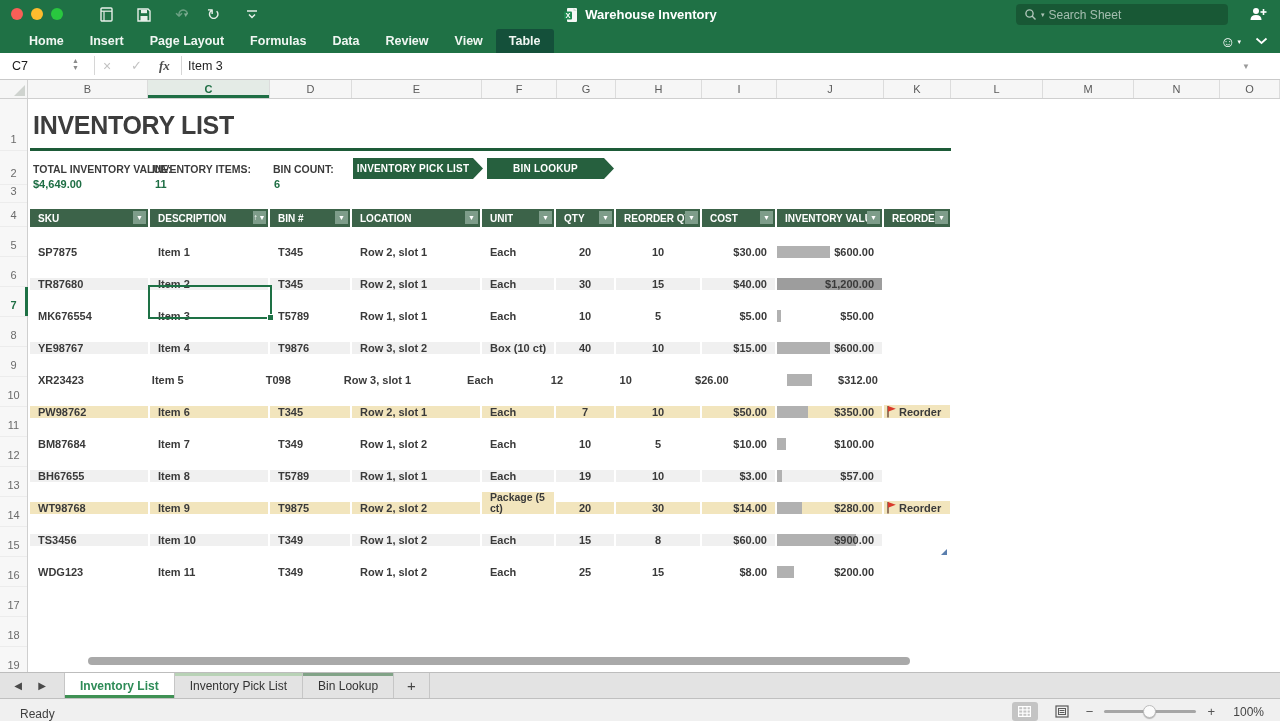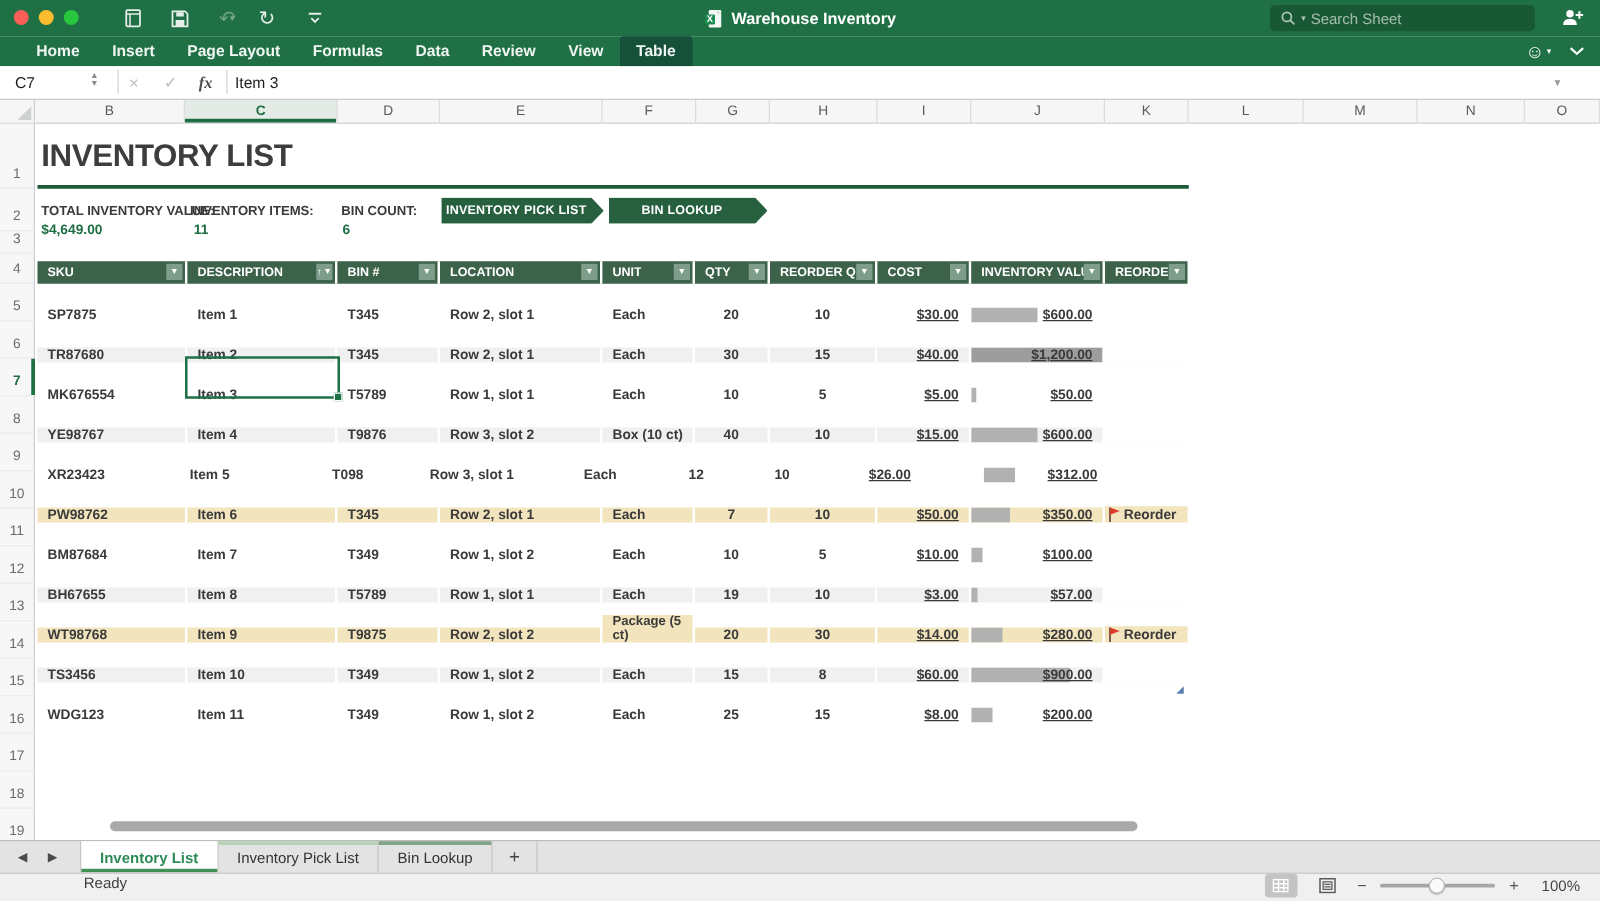--- a/index.html
+++ b/index.html
@@ -64,41 +64,41 @@
   .th { background:#3c6349; color:#fff; font-size:10px; font-weight:700; display:flex; align-items:center; padding-left:8px; border-right:2px solid #fff; position:relative; white-space:nowrap; overflow:hidden; }
   .th:last-child { border-right:none; }
   .th .lbl { overflow:hidden; margin-right:15px; }
   .fbtn { position:absolute; right:2px; top:2px; width:13px; height:13px; background:#7e9d8a; color:#fff; font-size:7px; display:flex; align-items:center; justify-content:center; gap:1px; cursor:pointer; }
   .fbtn .sort { font-size:8px; line-height:1; }
   .tr { display:flex; height:32px;align-items:flex-end; }
   .td { border-right:2px solid #fff; border-bottom:2px solid #fff; font-size:11px; font-weight:700; color:#3a3a3a; display:flex; align-items:center; padding:0 8px; white-space:nowrap; overflow:hidden; }
   .td:last-child { border-right:none; }
   .b-white { background:#fff; } .b-gray { background:#f0f0f0; } .b-tan { background:#f2e5bd; }
   .c-center { justify-content:center; padding:0; }
-  .c-right { justify-content:flex-end;text-decoration:underline; }
+  .c-right { justify-content:flex-end; }
   .td.val { position:relative; justify-content:flex-end; padding:0 8px 0 0; }
   .td.val .bar { position:absolute; left:0; top:0; bottom:0; background:#b1b1b1; }
   .td.val .bar.full { background:#9d9d9d; }
   .td.val span { position:relative; }
   .td.wrap { white-space:normal; line-height:11px; font-size:10.5px; }
   .td.flagcell { padding:0 0 0 2px; gap:2px; }
   
   .selcell { position:absolute; left:148px; top:285px; width:124px; height:34px; border:2px solid #1e7145; pointer-events:none; }
   .selcell::after { content:''; position:absolute; right:-4px; bottom:-4px; width:5px; height:5px; background:#1e7145; border:1px solid #fff; }
   .tbl-resize { position:absolute; left:941px; top:549px; width:0; height:0; border-left:6px solid transparent; border-bottom:6px solid #5b7fae; }
   
   .hscroll { position:absolute; left:88px; top:657px; width:822px; height:8px; border-radius:4px; background:#a9a9a9; }
   .tabbar { position:absolute; left:0; right:0; top:672px; height:26px; background:#e3e3e3; border-top:1px solid #bdbdbd; display:flex; align-items:stretch; }
   .tabnav { width:24px; display:flex; align-items:center; justify-content:center; font-size:10px; color:#4a4a4a; cursor:pointer; }
   .stab { display:flex; align-items:center; padding:0 15px; font-size:12px; color:#333; border-right:1px solid #c6c6c6; position:relative; cursor:pointer; }
   .stab:first-of-type { border-left:1px solid #c6c6c6; }
   .stab.active { background:#fff; color:#2e8b57; font-weight:700; box-shadow:inset 0 -3px 0 #3f9154; }
   .stab .strip { position:absolute; top:0; left:0; right:0; height:3px; }
   .stab.add { padding:0 13px; font-size:15px; color:#444; font-weight:400; }
-  .statusbar { position:absolute; left:0; right:0; top:698px; height:23px; background:#f0f0f0; border-top:1px solid #c0c0c0; display:flex; align-items:flex-start;padding-left:47px; }
+  .statusbar { position:absolute; left:0; right:0; top:698px; height:23px; background:#f0f0f0; border-top:1px solid #c0c0c0; display:flex; align-items:flex-end; }
   .status-text { margin-left:20px; font-size:12px; color:#3f3f3f; }
   .status-right { margin-left:auto; margin-right:16px; display:flex; align-items:center; gap:11px; }
   .viewbtn { width:26px; height:19px; border-radius:3px; display:flex; align-items:center; justify-content:center; cursor:pointer; }
   .viewbtn.on { background:#c4c4c4; }
   .zoomsign { font-size:13px; color:#555; cursor:pointer; }
   .ztrack { position:relative; width:92px; height:3px; background:#a6a6a6; border-radius:2px; cursor:pointer; }
   .zknob { position:absolute; left:42%; top:-5px; width:13px; height:13px; border-radius:50%; background:#fbfbfb; border:1px solid #bdbdbd; box-shadow:0 1px 1px rgba(0,0,0,.25); }
   .zoomtext { font-size:12px; color:#444; width:38px; text-align:right; }
 </style>
 </head>

